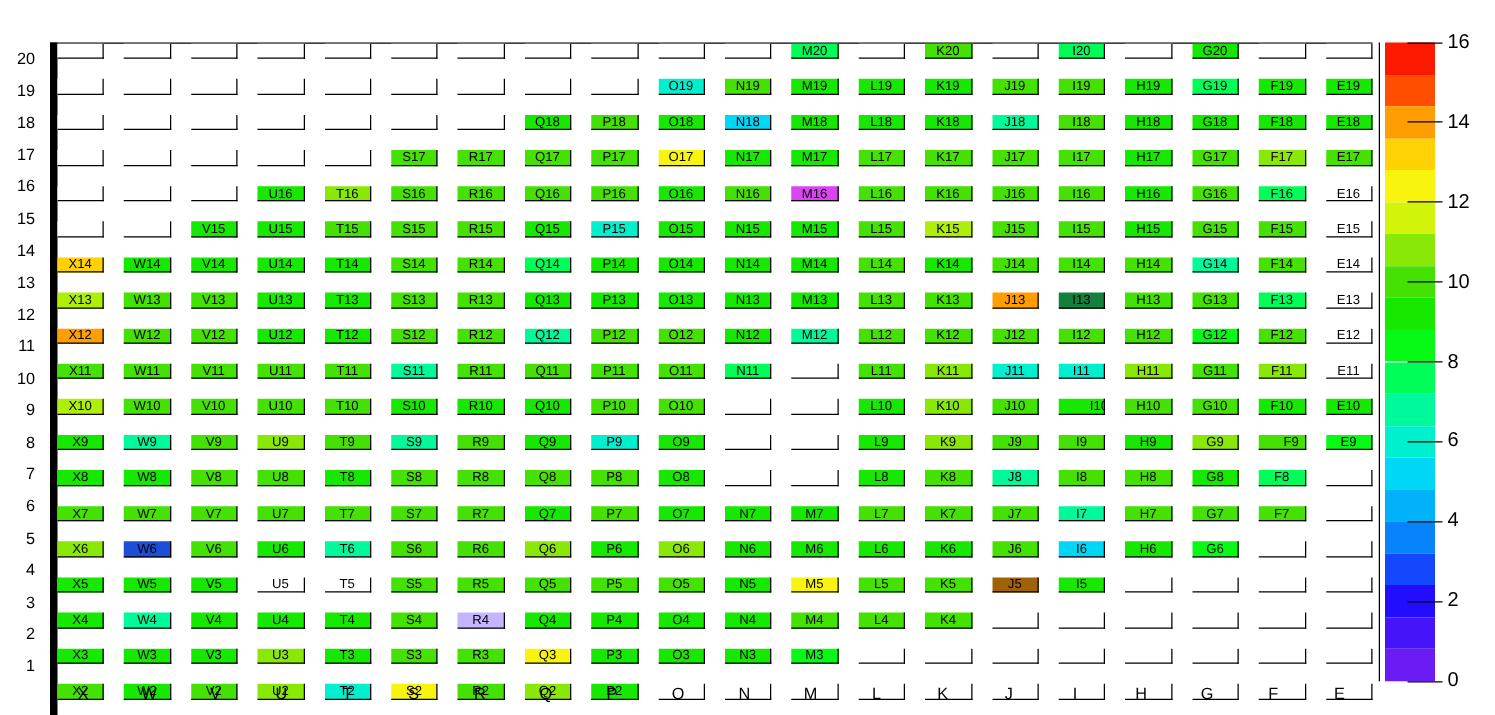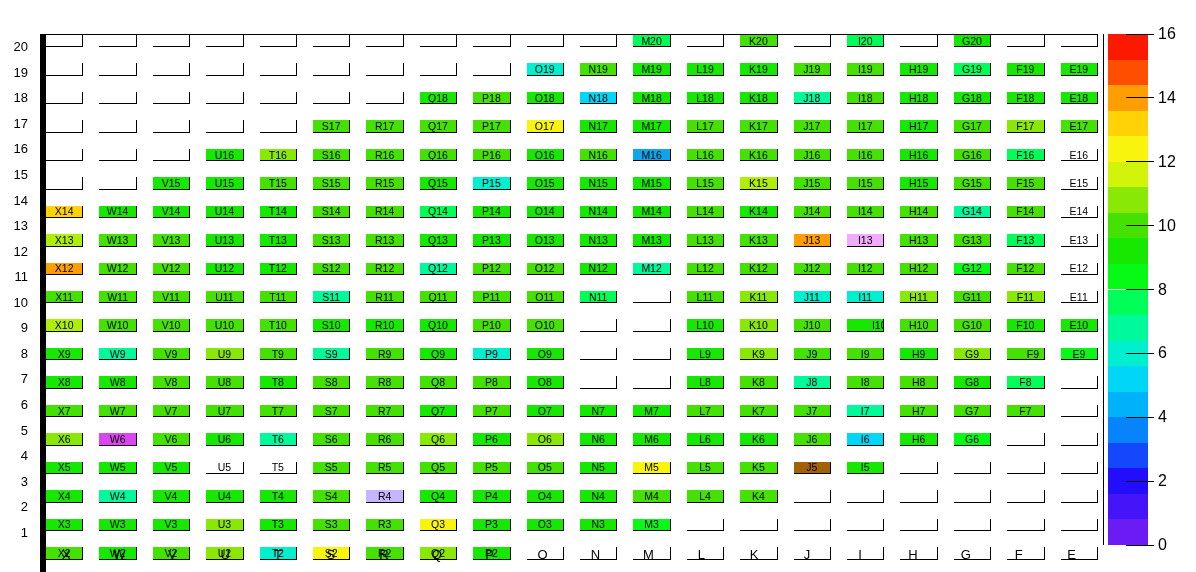--- a/index.html
+++ b/index.html
@@ -135,21 +135,21 @@
       <div class="cell"></div>
       <div class="cell"></div>
       <div class="cell" style="background: rgb(22, 232, 0);">U16</div>
       <div class="cell" style="background: rgb(138, 232, 7);">T16</div>
       <div class="cell" style="background: rgb(69, 225, 3);">S16</div>
       <div class="cell" style="background: rgb(69, 225, 3);">R16</div>
       <div class="cell" style="background: rgb(69, 225, 3);">Q16</div>
       <div class="cell" style="background: rgb(69, 225, 3);">P16</div>
       <div class="cell" style="background: rgb(22, 232, 0);">O16</div>
       <div class="cell" style="background: rgb(69, 225, 3);">N16</div>
-      <div class="cell" style="background: #0ea5e9;">M16</div>
+      <div class="cell" style="background: #d946ef;">M16</div>
       <div class="cell" style="background: rgb(69, 225, 3);">L16</div>
       <div class="cell" style="background: rgb(69, 225, 3);">K16</div>
       <div class="cell" style="background: rgb(69, 225, 3);">J16</div>
       <div class="cell" style="background: rgb(69, 225, 3);">I16</div>
       <div class="cell" style="background: rgb(22, 232, 0);">H16</div>
       <div class="cell" style="background: rgb(69, 225, 3);">G16</div>
       <div class="cell" style="background: rgb(0, 254, 89);">F16</div>
       <div class="cell" style="background: rgb(255, 255, 255);">E16</div>
       <div class="cell"></div>
       <div class="cell"></div>
@@ -199,21 +199,21 @@
       <div class="cell" style="background: rgb(69, 225, 3);">S13</div>
       <div class="cell" style="background: rgb(69, 225, 3);">R13</div>
       <div class="cell" style="background: rgb(22, 232, 0);">Q13</div>
       <div class="cell" style="background: rgb(22, 232, 0);">P13</div>
       <div class="cell" style="background: rgb(22, 232, 0);">O13</div>
       <div class="cell" style="background: rgb(22, 232, 0);">N13</div>
       <div class="cell" style="background: rgb(22, 232, 0);">M13</div>
       <div class="cell" style="background: rgb(69, 225, 3);">L13</div>
       <div class="cell" style="background: rgb(69, 225, 3);">K13</div>
       <div class="cell" style="background: rgb(255, 158, 2);">J13</div>
-      <div class="cell" style="background: #f0abfc;">I13</div>
+      <div class="cell" style="background: #15803d;">I13</div>
       <div class="cell" style="background: rgb(69, 225, 3);">H13</div>
       <div class="cell" style="background: rgb(69, 225, 3);">G13</div>
       <div class="cell" style="background: rgb(0, 254, 89);">F13</div>
       <div class="cell" style="background: rgb(255, 255, 255);">E13</div>
       <div class="cell" style="background: rgb(255, 158, 2);">X12</div>
       <div class="cell" style="background: rgb(69, 225, 3);">W12</div>
       <div class="cell" style="background: rgb(69, 225, 3);">V12</div>
       <div class="cell" style="background: rgb(22, 232, 0);">U12</div>
       <div class="cell" style="background: rgb(22, 232, 0);">T12</div>
       <div class="cell" style="background: rgb(69, 225, 3);">S12</div>
@@ -325,21 +325,21 @@
       <div class="cell" style="background: rgb(22, 232, 0);">M7</div>
       <div class="cell" style="background: rgb(69, 225, 3);">L7</div>
       <div class="cell" style="background: rgb(69, 225, 3);">K7</div>
       <div class="cell" style="background: rgb(69, 225, 3);">J7</div>
       <div class="cell" style="background: rgb(0, 249, 155);">I7</div>
       <div class="cell" style="background: rgb(69, 225, 3);">H7</div>
       <div class="cell" style="background: rgb(69, 225, 3);">G7</div>
       <div class="cell" style="background: rgb(69, 225, 3);">F7</div>
       <div class="cell"></div>
       <div class="cell" style="background: rgb(138, 232, 7);">X6</div>
-      <div class="cell" style="background: #d946ef;">W6</div>
+      <div class="cell" style="background: #1d4ed8;">W6</div>
       <div class="cell" style="background: rgb(69, 225, 3);">V6</div>
       <div class="cell" style="background: rgb(22, 232, 0);">U6</div>
       <div class="cell" style="background: rgb(0, 249, 155);">T6</div>
       <div class="cell" style="background: rgb(69, 225, 3);">S6</div>
       <div class="cell" style="background: rgb(69, 225, 3);">R6</div>
       <div class="cell" style="background: rgb(138, 232, 7);">Q6</div>
       <div class="cell" style="background: rgb(22, 232, 0);">P6</div>
       <div class="cell" style="background: rgb(138, 232, 7);">O6</div>
       <div class="cell" style="background: rgb(22, 232, 0);">N6</div>
       <div class="cell" style="background: rgb(22, 232, 0);">M6</div>

